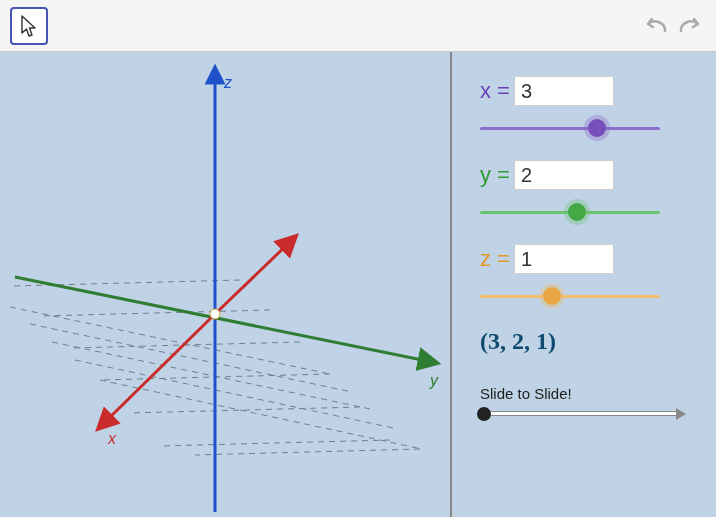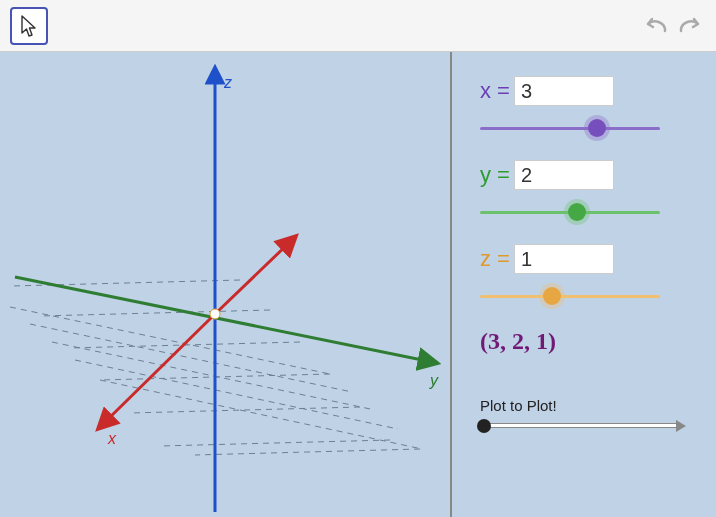--- a/index.html
+++ b/index.html
@@ -111,26 +111,26 @@
   .x-thumb::before { background: #8b6ec9; }
   .y-col { color: #2e9c2e; }
   .y-track { background: #6cc26c; }
   .y-thumb { background: #2e9c2e; }
   .y-thumb::before { background: #6cc26c; }
   .z-col { color: #e09a2a; }
   .z-track { background: #f0c070; }
   .z-thumb { background: #e09a2a; }
   .z-thumb::before { background: #f0c070; }
   .point-display {
-    color: #701a75;
+    color: #0c4a6e;
     font-size: 24px;
     font-weight: bold;
     font-family: Georgia, serif;
     margin-top: 8px;
-    margin-bottom: 42px;
+    margin-bottom: 30px;
   }
   .plot-label {
     font-size: 15px;
     color: #222;
     margin-bottom: 2px;
   }
   .plot-slider {
     position: relative;
     width: 200px;
     height: 20px;
@@ -261,20 +261,20 @@
       <span class="param-label">z =</span>
       <input class="param-input" value="1" style="">
     </div>
     <div class="slider">
       <div class="slider-track z-track"></div>
       <div class="slider-thumb z-thumb" style="left:40%"></div>
     </div>
 
     <div class="point-display">(3, 2, 1)</div>
 
-    <div class="plot-label">Plot to Plot!</div>
+    <div class="plot-label">Slide to Slide!</div>
     <div class="plot-slider">
       <div class="plot-track"></div>
       <div class="plot-arrow"></div>
       <div class="plot-thumb" style="left:4px"></div>
     </div>
   </div>
 </div>
 
 </body></html>

